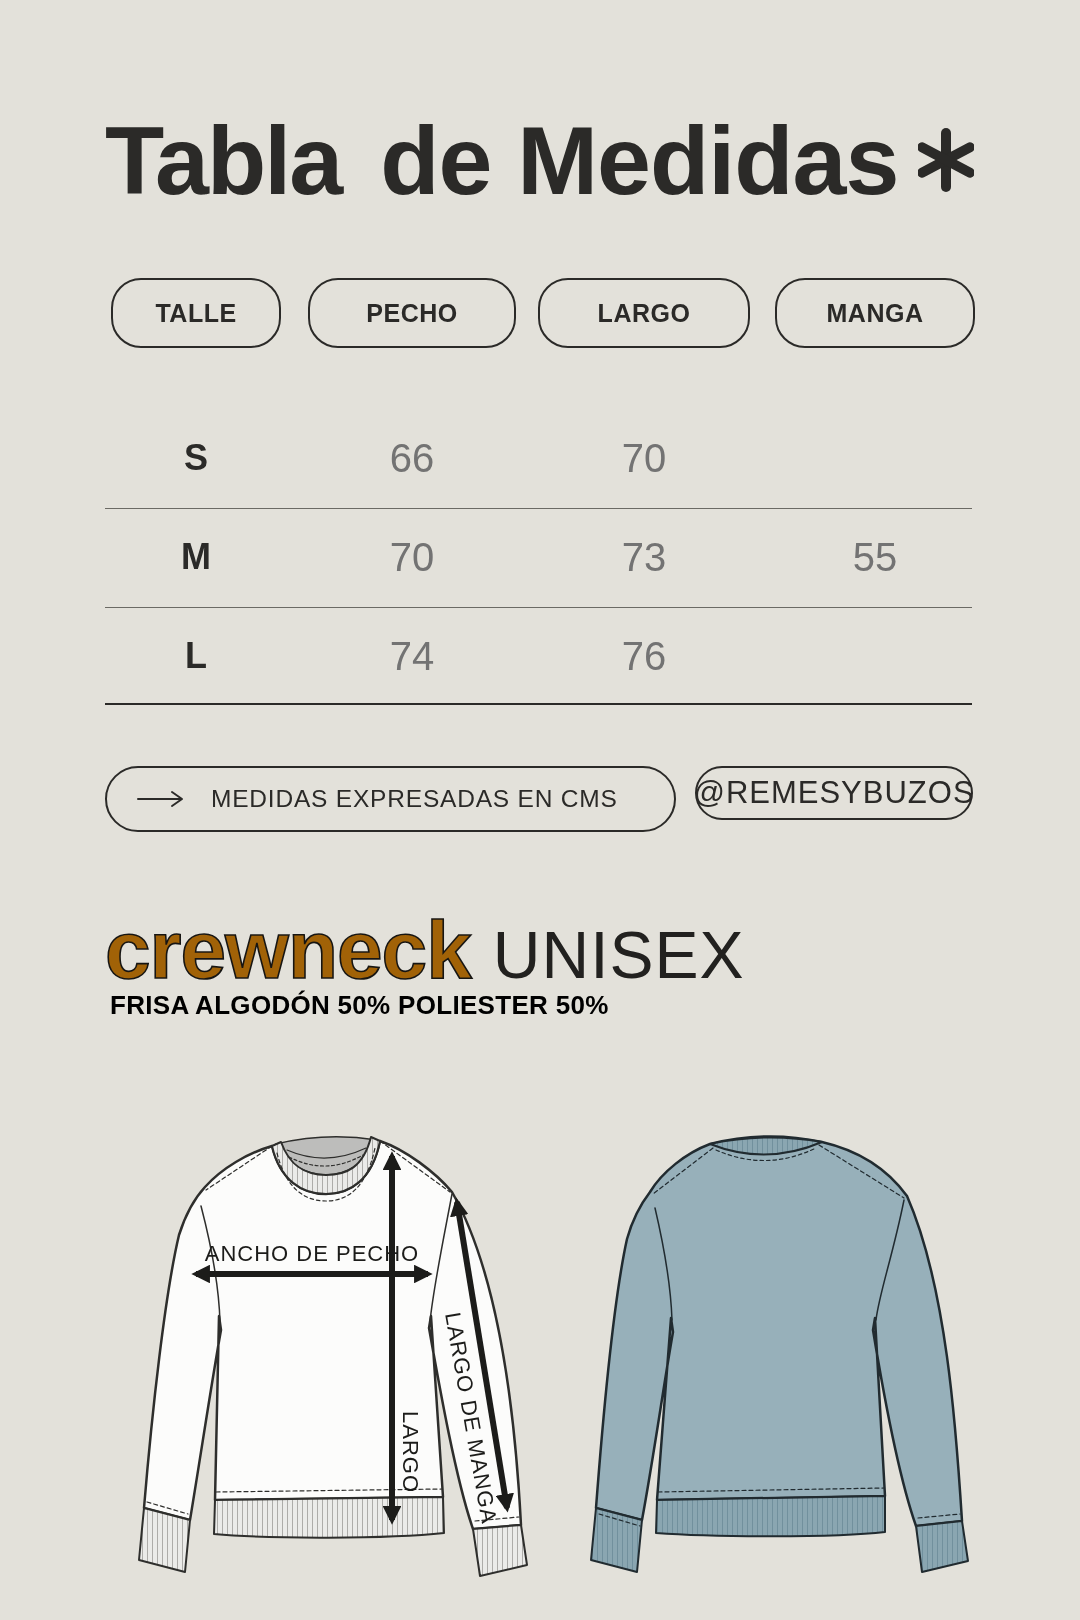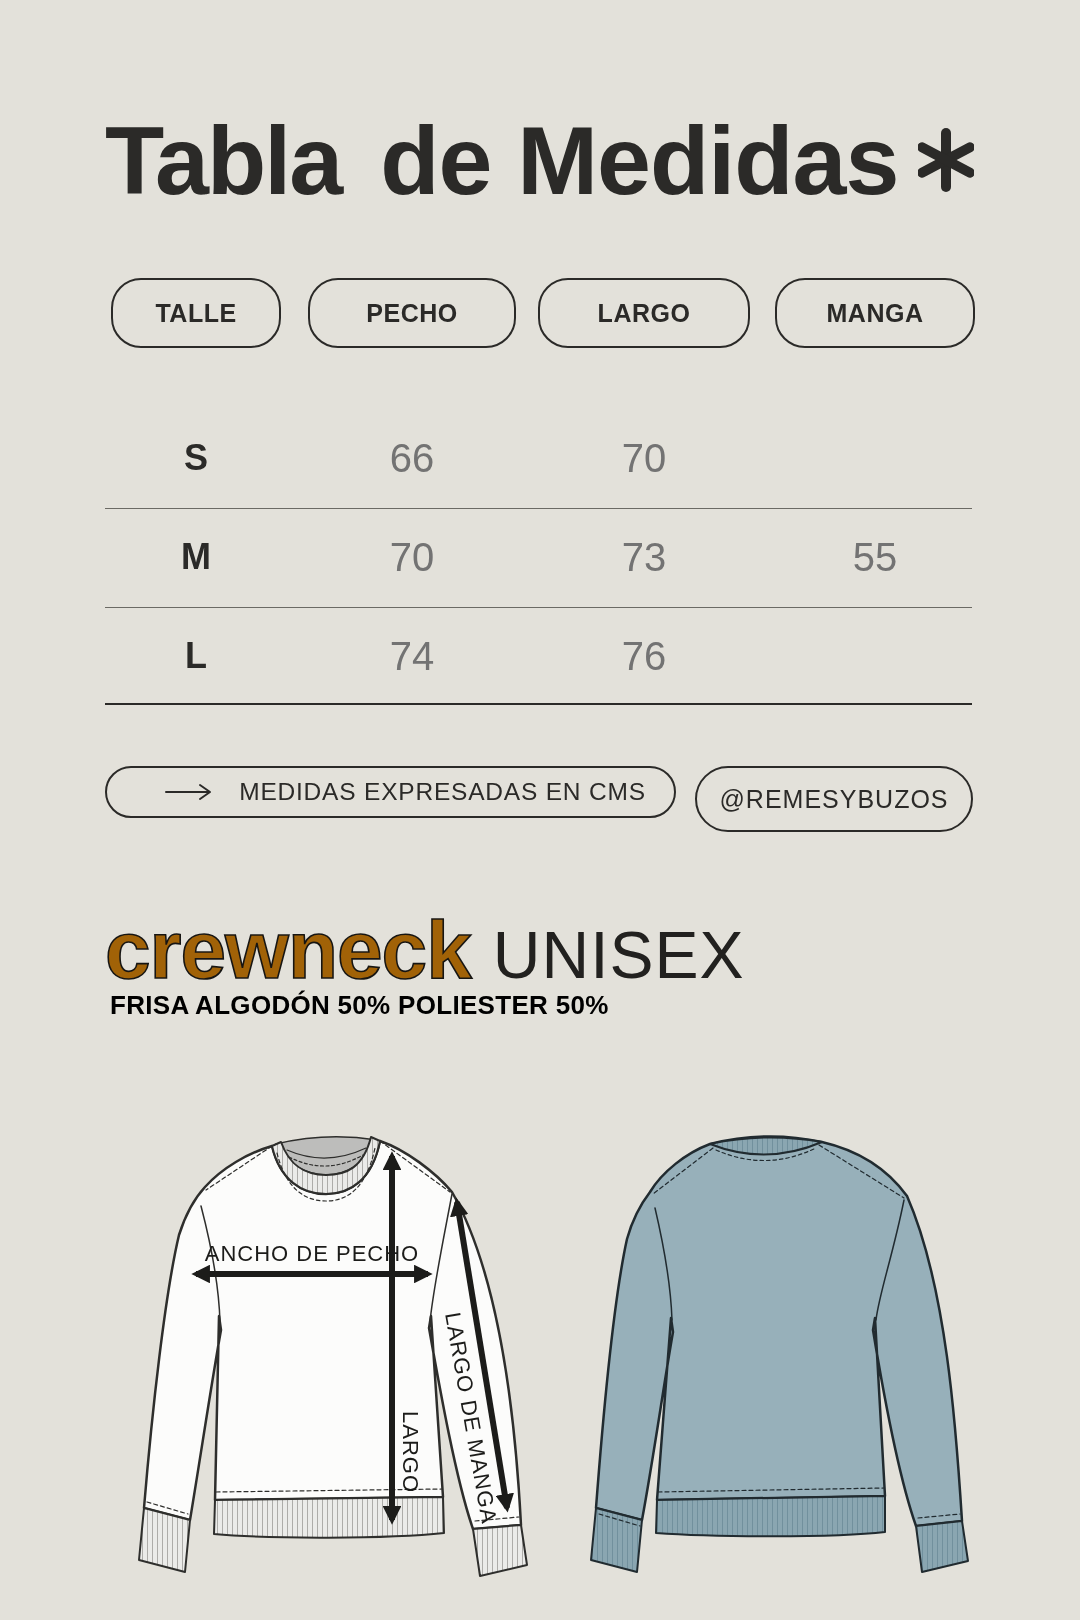--- a/index.html
+++ b/index.html
@@ -21,23 +21,23 @@
   
   .cell{position:absolute;height:76px;line-height:76px;text-align:center;}
   .r1{top:420px;} .r2{top:519px;} .r3{top:618px;}
   .size-cell{font-weight:700;font-size:36px;}
   .num-cell{font-weight:400;font-size:40px;color:#737373;}
   .divider{position:absolute;left:105px;width:867px;height:0;border-top:1.5px solid #6b6a64;}
   .d1{top:508px;} .d2{top:607px;}
   .table-bottom{position:absolute;left:105px;width:867px;height:0;border-top:2.5px solid #2b2a28;top:703px;}
 
   
-  .note-pill{top:766px;left:105px;width:571px;height:52px;border-radius:33px;justify-content:center;padding-left:30px;}
+  .note-pill{top:766px;left:105px;width:571px;height:66px;border-radius:33px;justify-content:flex-start;padding-left:30px;}
   .note-pill span{margin-left:24px;font-size:24.5px;letter-spacing:.8px;font-weight:400;}
-  .handle-pill{top:766px;left:695px;width:278px;height:66px;border-radius:33px;font-size:25px;letter-spacing:1px;font-weight:400;}
+  .handle-pill{top:766px;left:695px;width:278px;height:54px;border-radius:33px;font-size:31px;letter-spacing:1px;font-weight:400;}
 
   
   .product{position:absolute;left:105px;top:903px;white-space:nowrap;}
   .pname{font-size:82px;font-weight:700;letter-spacing:-1px;-webkit-text-stroke:1.6px #161513;color:#a16207;}
   .pvariant{font-size:66px;font-weight:400;letter-spacing:1px;margin-left:22px;color:#22211f;}
   .material{position:absolute;left:110px;top:990px;font-size:26px;font-weight:700;letter-spacing:.3px;color:#000000;}
 
   .sketch{position:absolute;top:1080px;width:450px;height:540px;}
   .front-sketch{left:100px;} .back-sketch{left:560px;}
   svg text{font-family:"Liberation Sans","DejaVu Sans",sans-serif;}

